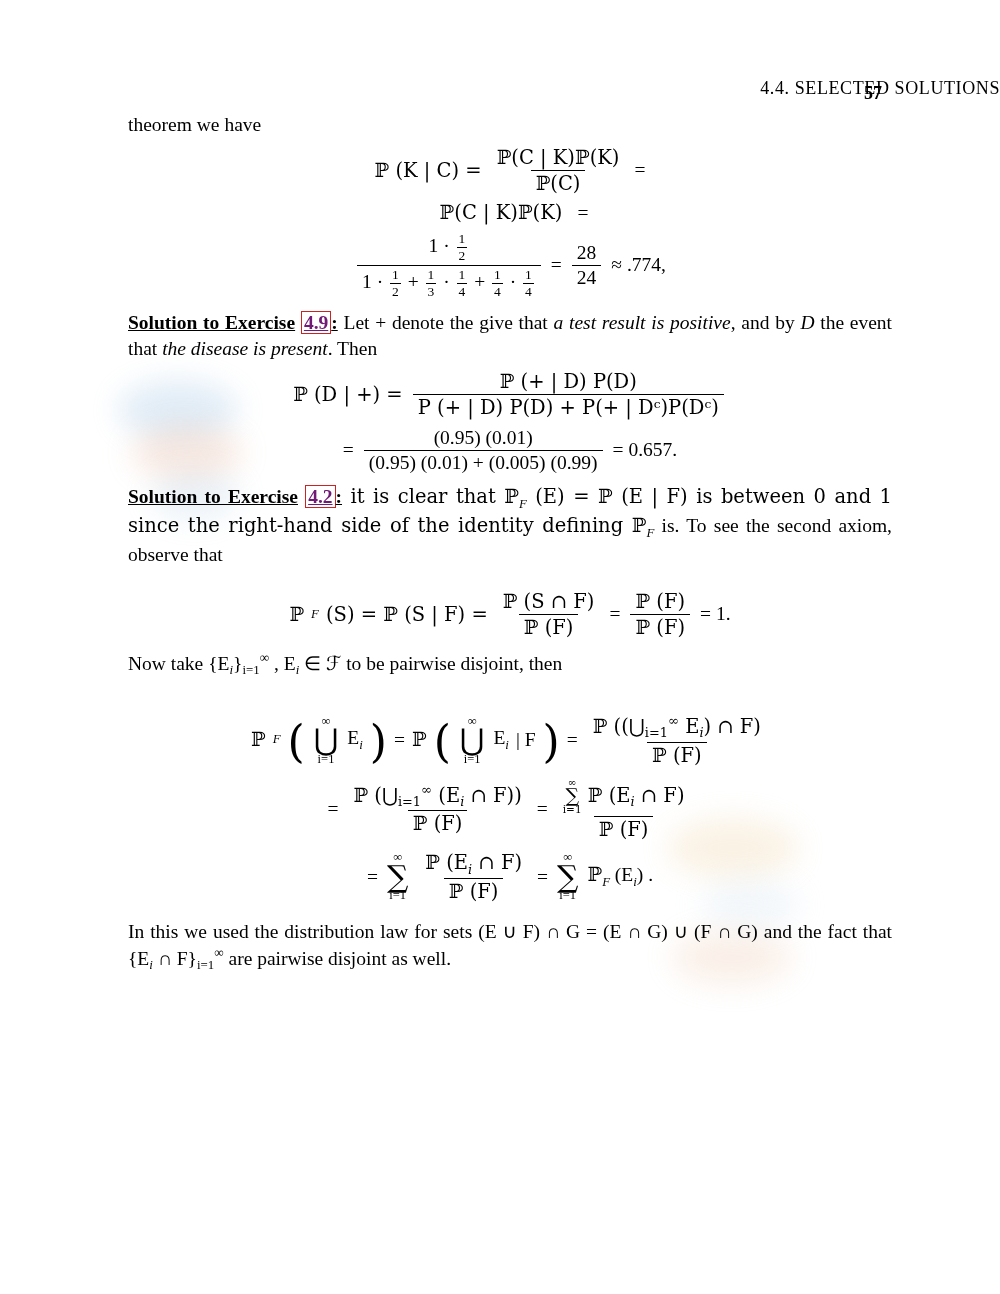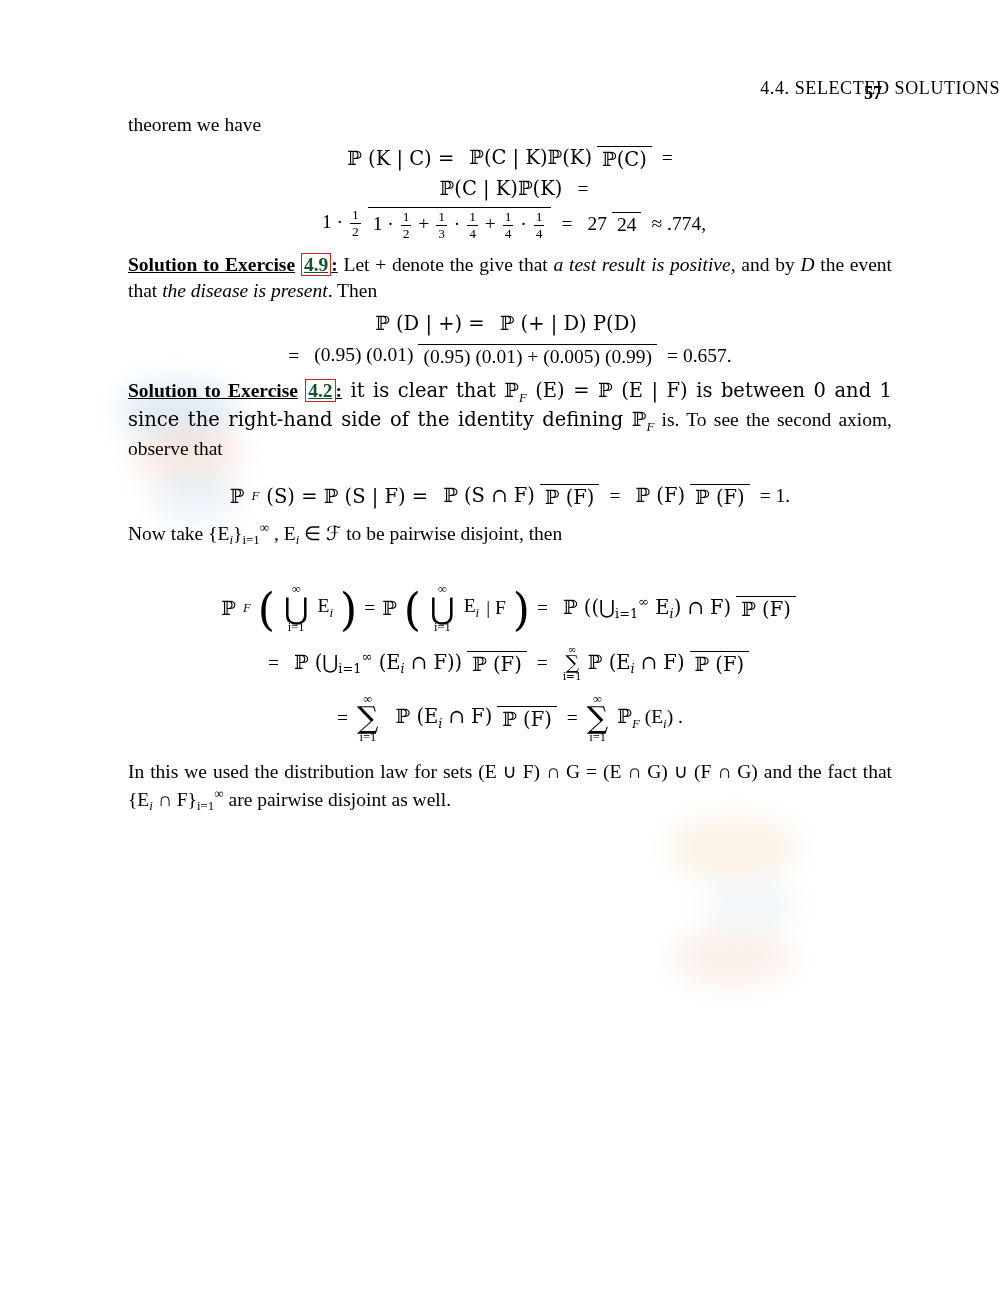--- a/index.html
+++ b/index.html
@@ -46,31 +46,31 @@
 
   .content {
     position:absolute; left:128px; top:112px; width:764px;
   }
   p { margin:0 0 0 0; font-size:19.5px; line-height:1.33; text-align:justify; }
   .para { margin-bottom:3px; }
   .eqrow { display:flex; align-items:center; justify-content:center; gap:7px; font-size:19.5px; }
   .eqblock { margin:8px 0 10px 0; }
 
   
-  .frac { display:inline-flex; flex-direction:row; align-items:center; vertical-align:middle; margin:0 3px; }
+  .frac { display:inline-flex; flex-direction:column; align-items:center; vertical-align:middle; margin:0 3px; }
   .frac > .num { padding:0 5px 1px 5px; }
   .frac > .den { padding:1px 5px 0 5px; border-top:1.2px solid #000; }
   .sfrac { display:inline-flex; flex-direction:column; align-items:center; vertical-align:middle; font-size:13.5px; margin:0 2px; }
   .sfrac > .num { padding:0 2px; }
   .sfrac > .den { padding:0 2px; border-top:1px solid #000; }
 
   .bb { font-family:"DejaVu Serif", serif; }
   .it { font-style:italic; }
   .bd { font-weight:bold;text-decoration:underline; }
-  .refbox { color:#14532d; border:1px solid #cc2222; padding:0 2px; }
+  .refbox { color:#701a75; border:1px solid #cc2222; padding:0 2px; }
   .sup { font-size:.68em; vertical-align:super; }
   .sub { font-size:.66em; vertical-align:sub; }
 
   
   .bigop { display:inline-flex; flex-direction:column; align-items:center; vertical-align:middle; line-height:1; margin:0 2px; }
   .bigop .lim { font-size:12.5px; }
   .bigop .glyph { font-size:30px; line-height:.85; font-family:"DejaVu Serif", serif; }
   .bigop .top { font-size:12.5px; }
   .paren { font-size:44px; line-height:0; font-family:"DejaVu Serif", serif; position:relative; top:2px; }
   .smallsum { display:inline-flex; flex-direction:column; align-items:center; vertical-align:middle; line-height:1; }
@@ -142,37 +142,38 @@
                 <span class="den">4</span>
               </span> ·
             <span class="sfrac">
                 <span class="num">1</span>
                 <span class="den">4</span>
               </span>
           </span>
         </span>
         <span>=</span>
         <span class="frac">
-          <span class="num">27</span>
+          <span class="num">28</span>
           <span class="den">24</span>
         </span>
         <span>≈ .774,</span>
       </div>
     </div>
 
 
     <p class="para" style="margin-top:10px">
       <span class="bd">Solution to Exercise</span><span>&nbsp;</span><span class="bd refbox">4.9</span><span class="bd">:</span><span> Let + denote the give that </span><span class="it">a test result is positive</span><span>, and by </span><span class="it">D</span><span> the event that </span><span class="it">the disease is present</span><span>. Then</span>
     </p>
 
     <div class="eqblock">
       <div class="eqrow">
         <span class="bb">ℙ (D | +) =</span>
         <span class="frac">
           <span class="num bb">ℙ (+ | D) P(D)</span>
+          <span class="den bb">P (+ | D) P(D) + P(+ | Dᶜ)P(Dᶜ)</span>
         </span>
       </div>
       <div class="eqrow" style="margin-top:8px">
         <span>=</span>
         <span class="frac">
           <span class="num">(0.95) (0.01)</span>
           <span class="den">(0.95) (0.01) + (0.005) (0.99)</span>
         </span>
         <span>= 0.657.</span>
       </div>

